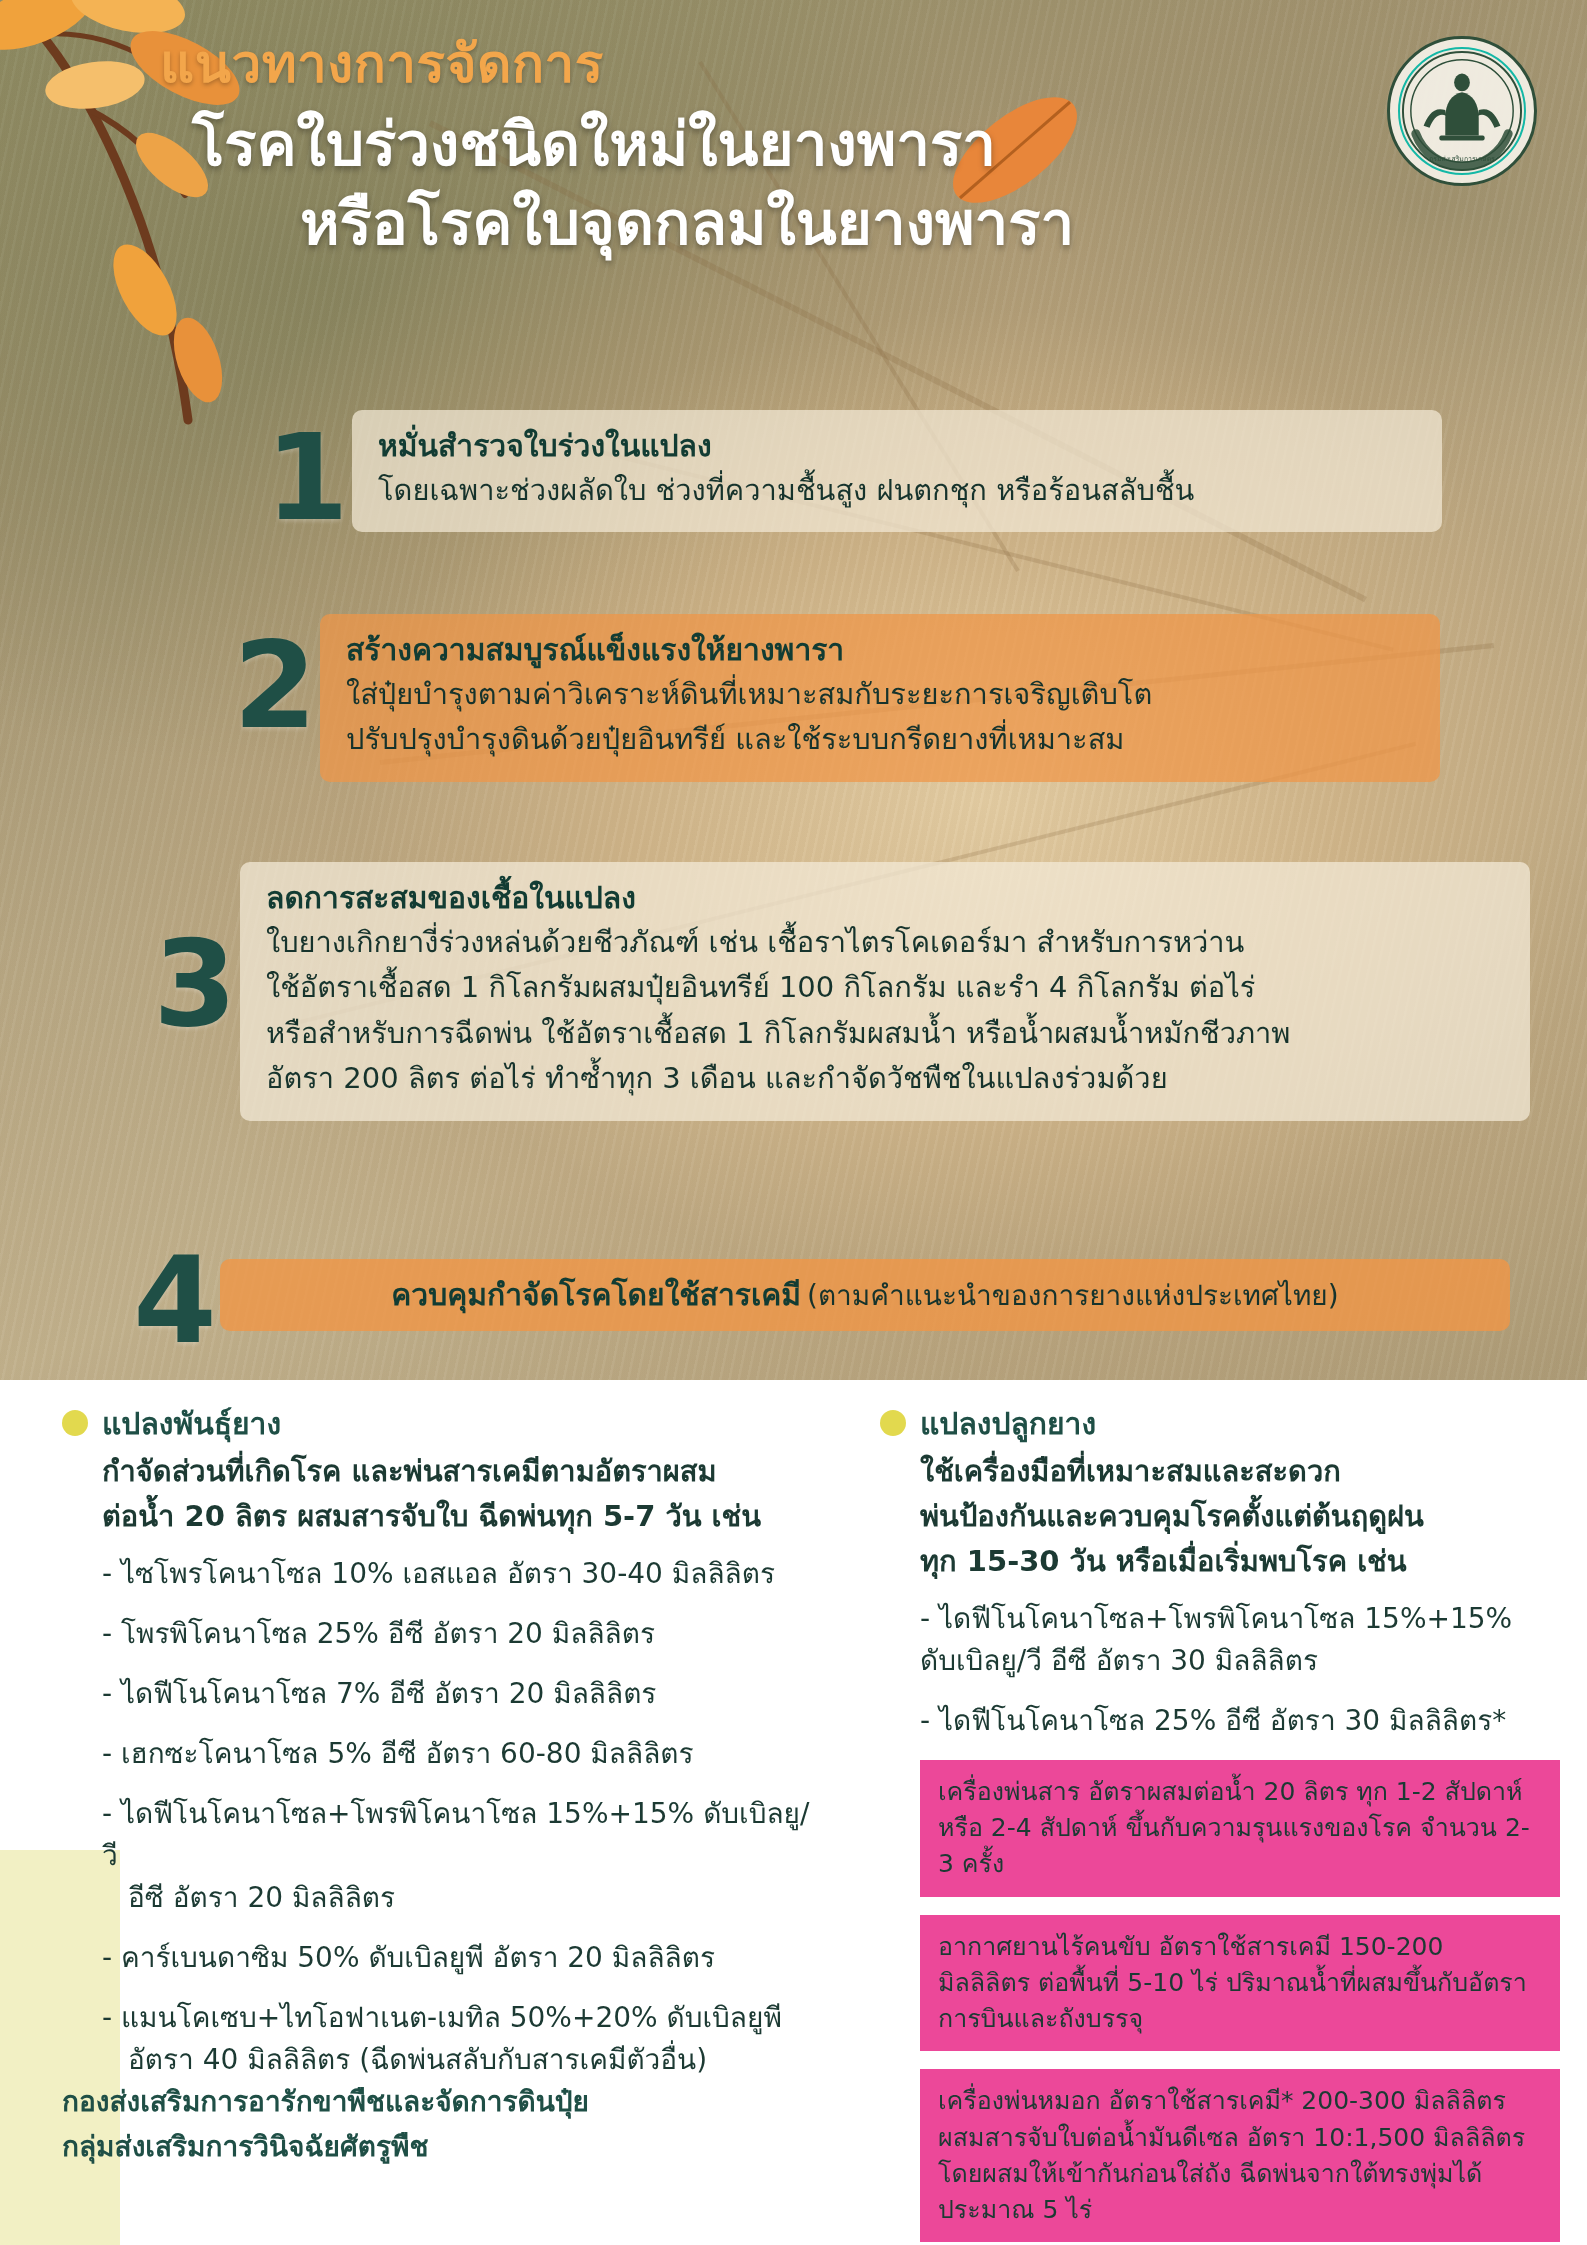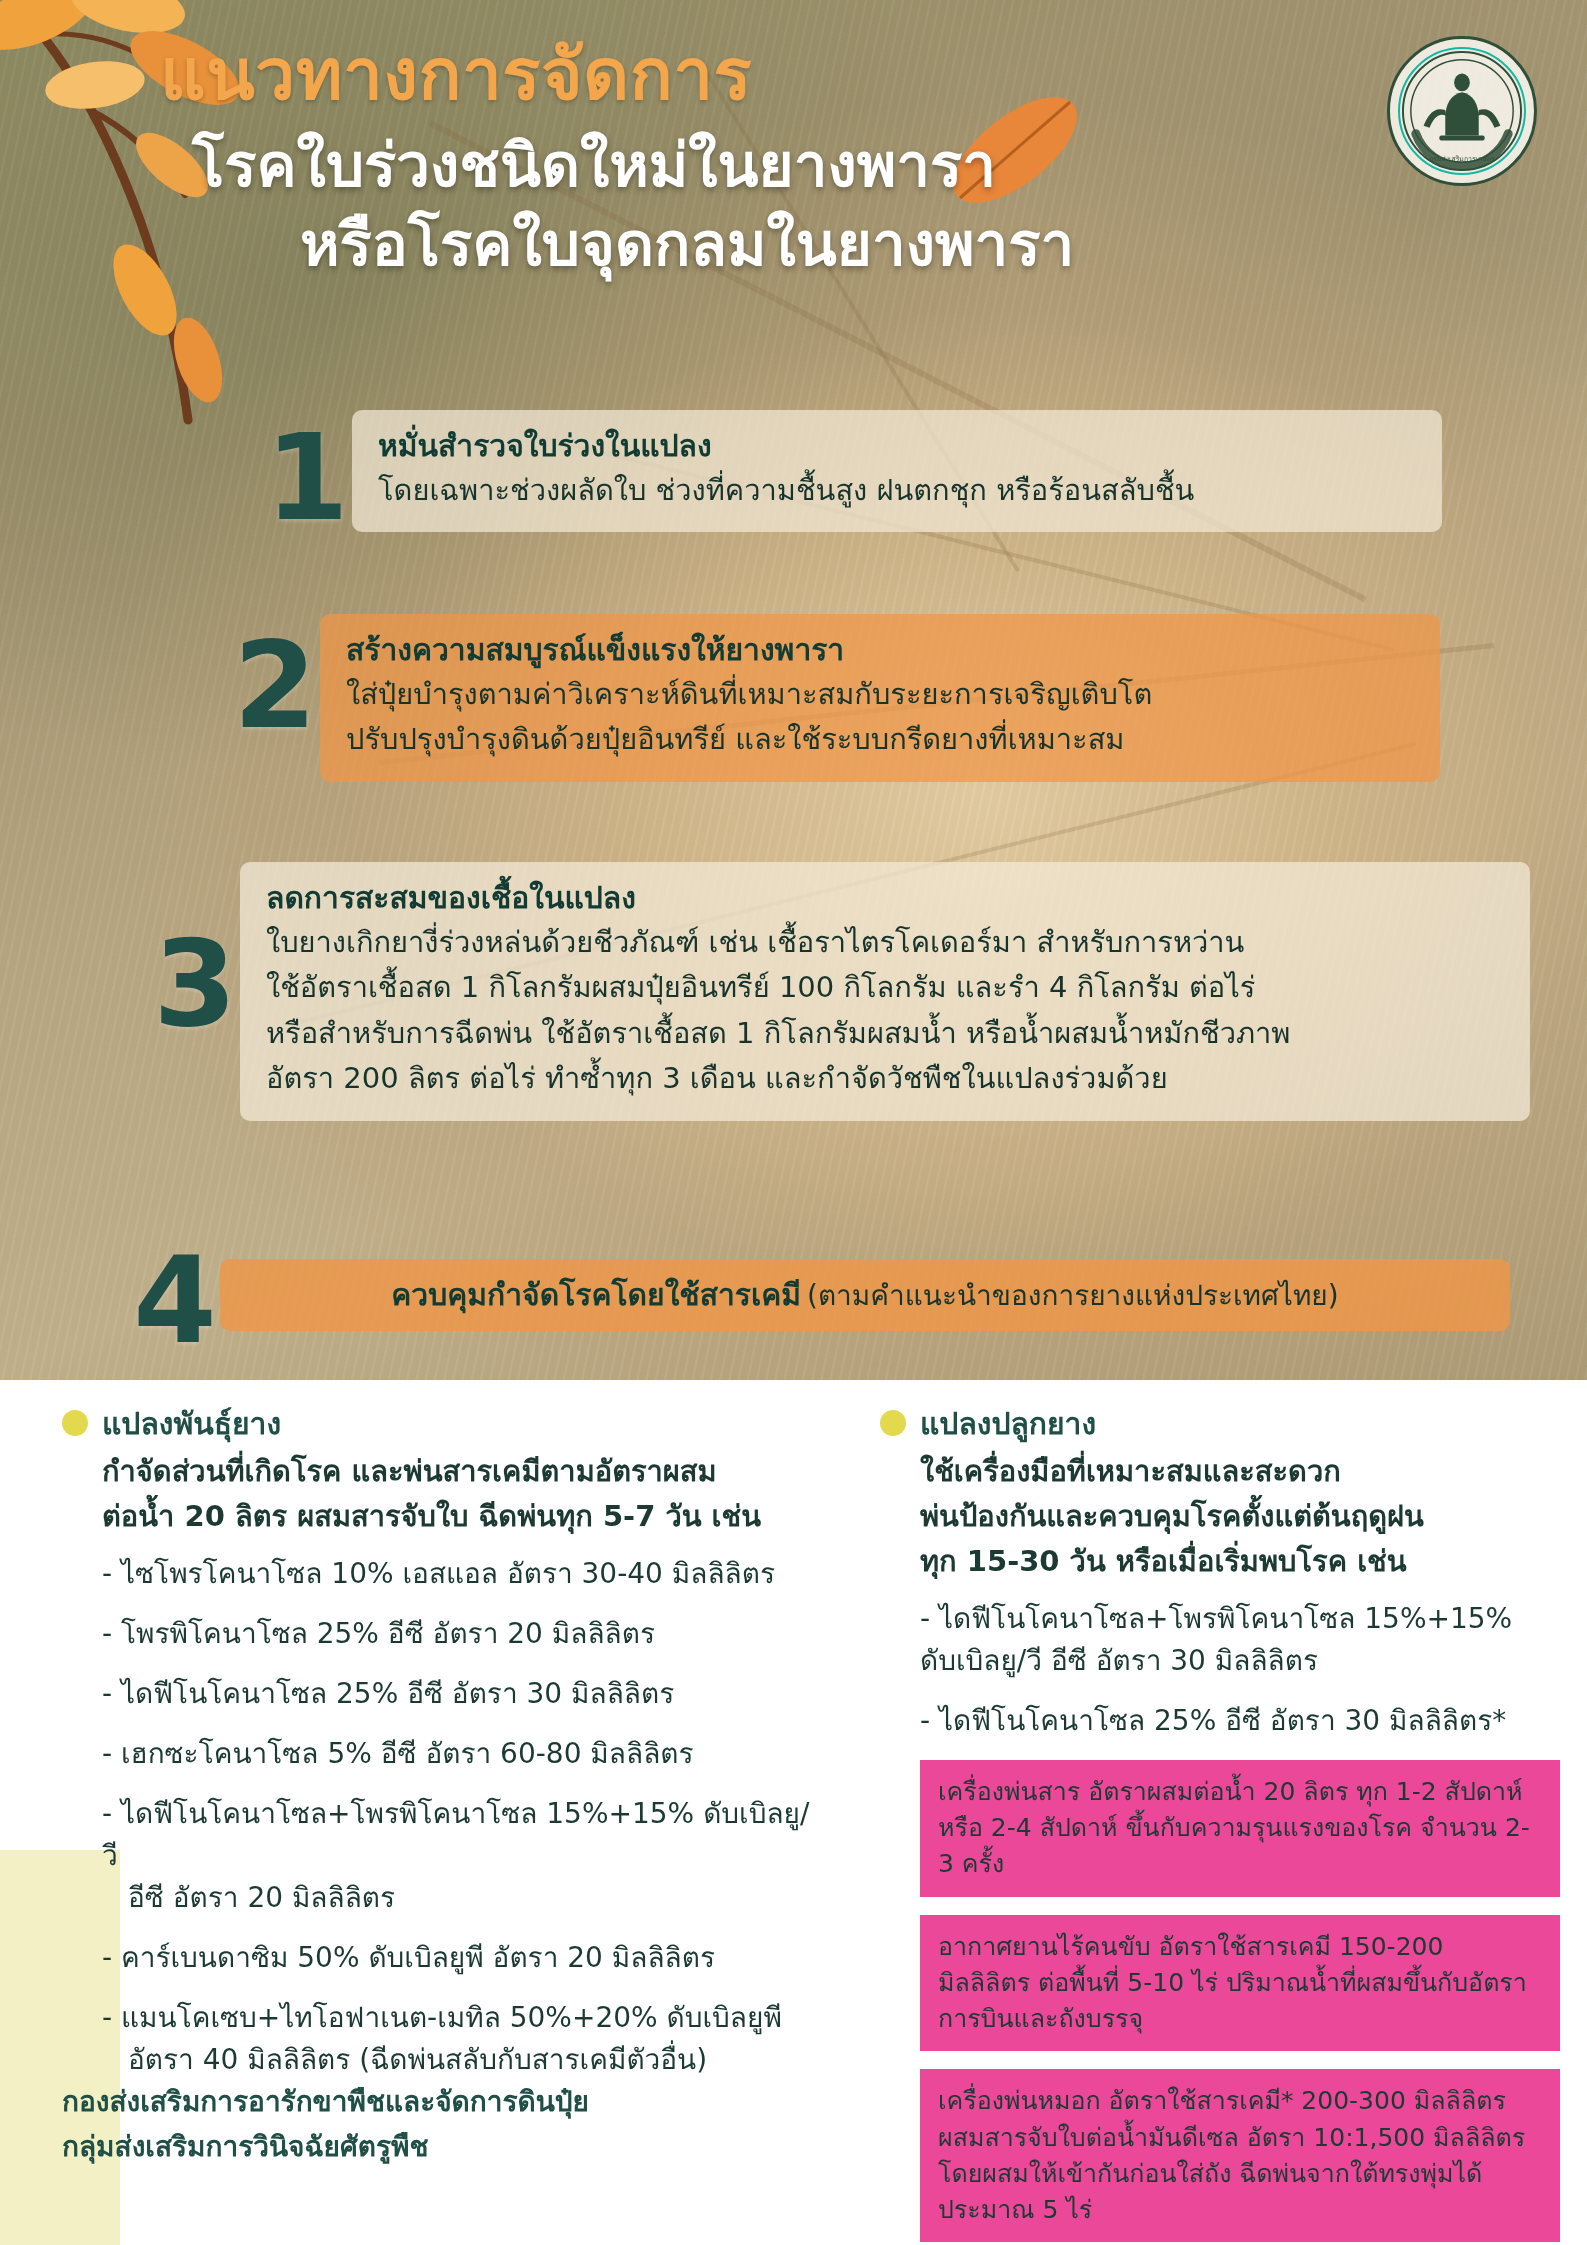--- a/index.html
+++ b/index.html
@@ -86,21 +86,21 @@
   .seal-inner svg { display:block; }
 
   
   .title-wrap {
     position: absolute;
     top: 34px;
     left: 160px;
     width: 1240px;
   }
   .title-1 {
-    font-size: 71px;
+    font-size: 53px;
     font-weight: bold;
     color: #f3a64b;
     letter-spacing: .5px;
     line-height: 1.15;
     text-shadow: 0 2px 4px rgba(0,0,0,0.25);
   }
   .title-2 {
     margin-top: 12px;
     font-size: 60px;
     font-weight: bold;
@@ -361,21 +361,21 @@
         <div class="col-sub">กำจัดส่วนที่เกิดโรค และพ่นสารเคมีตามอัตราผสม</div>
         <div class="col-sub" style="margin-top:0;">ต่อน้ำ 20 ลิตร ผสมสารจับใบ ฉีดพ่นทุก 5-7 วัน เช่น</div>
         <div class="item-list">
           <div class="item">
             <span>- ไซโพรโคนาโซล 10% เอสแอล อัตรา 30-40 มิลลิลิตร</span>
           </div>
           <div class="item">
             <span>- โพรพิโคนาโซล 25% อีซี อัตรา 20 มิลลิลิตร</span>
           </div>
           <div class="item">
-            <span>- ไดฟีโนโคนาโซล 25% อีซี อัตรา 30 มิลลิลิตร</span>
+            <span>- ไดฟีโนโคนาโซล 7% อีซี อัตรา 20 มิลลิลิตร</span>
           </div>
           <div class="item">
             <span>- เฮกซะโคนาโซล 5% อีซี อัตรา 60-80 มิลลิลิตร</span>
           </div>
           <div class="item">
             <span>- ไดฟีโนโคนาโซล+โพรพิโคนาโซล 15%+15% ดับเบิลยู/วี</span>
             <span class="cont">อีซี อัตรา 20 มิลลิลิตร</span>
           </div>
           <div class="item">
             <span>- คาร์เบนดาซิม 50% ดับเบิลยูพี อัตรา 20 มิลลิลิตร</span>

